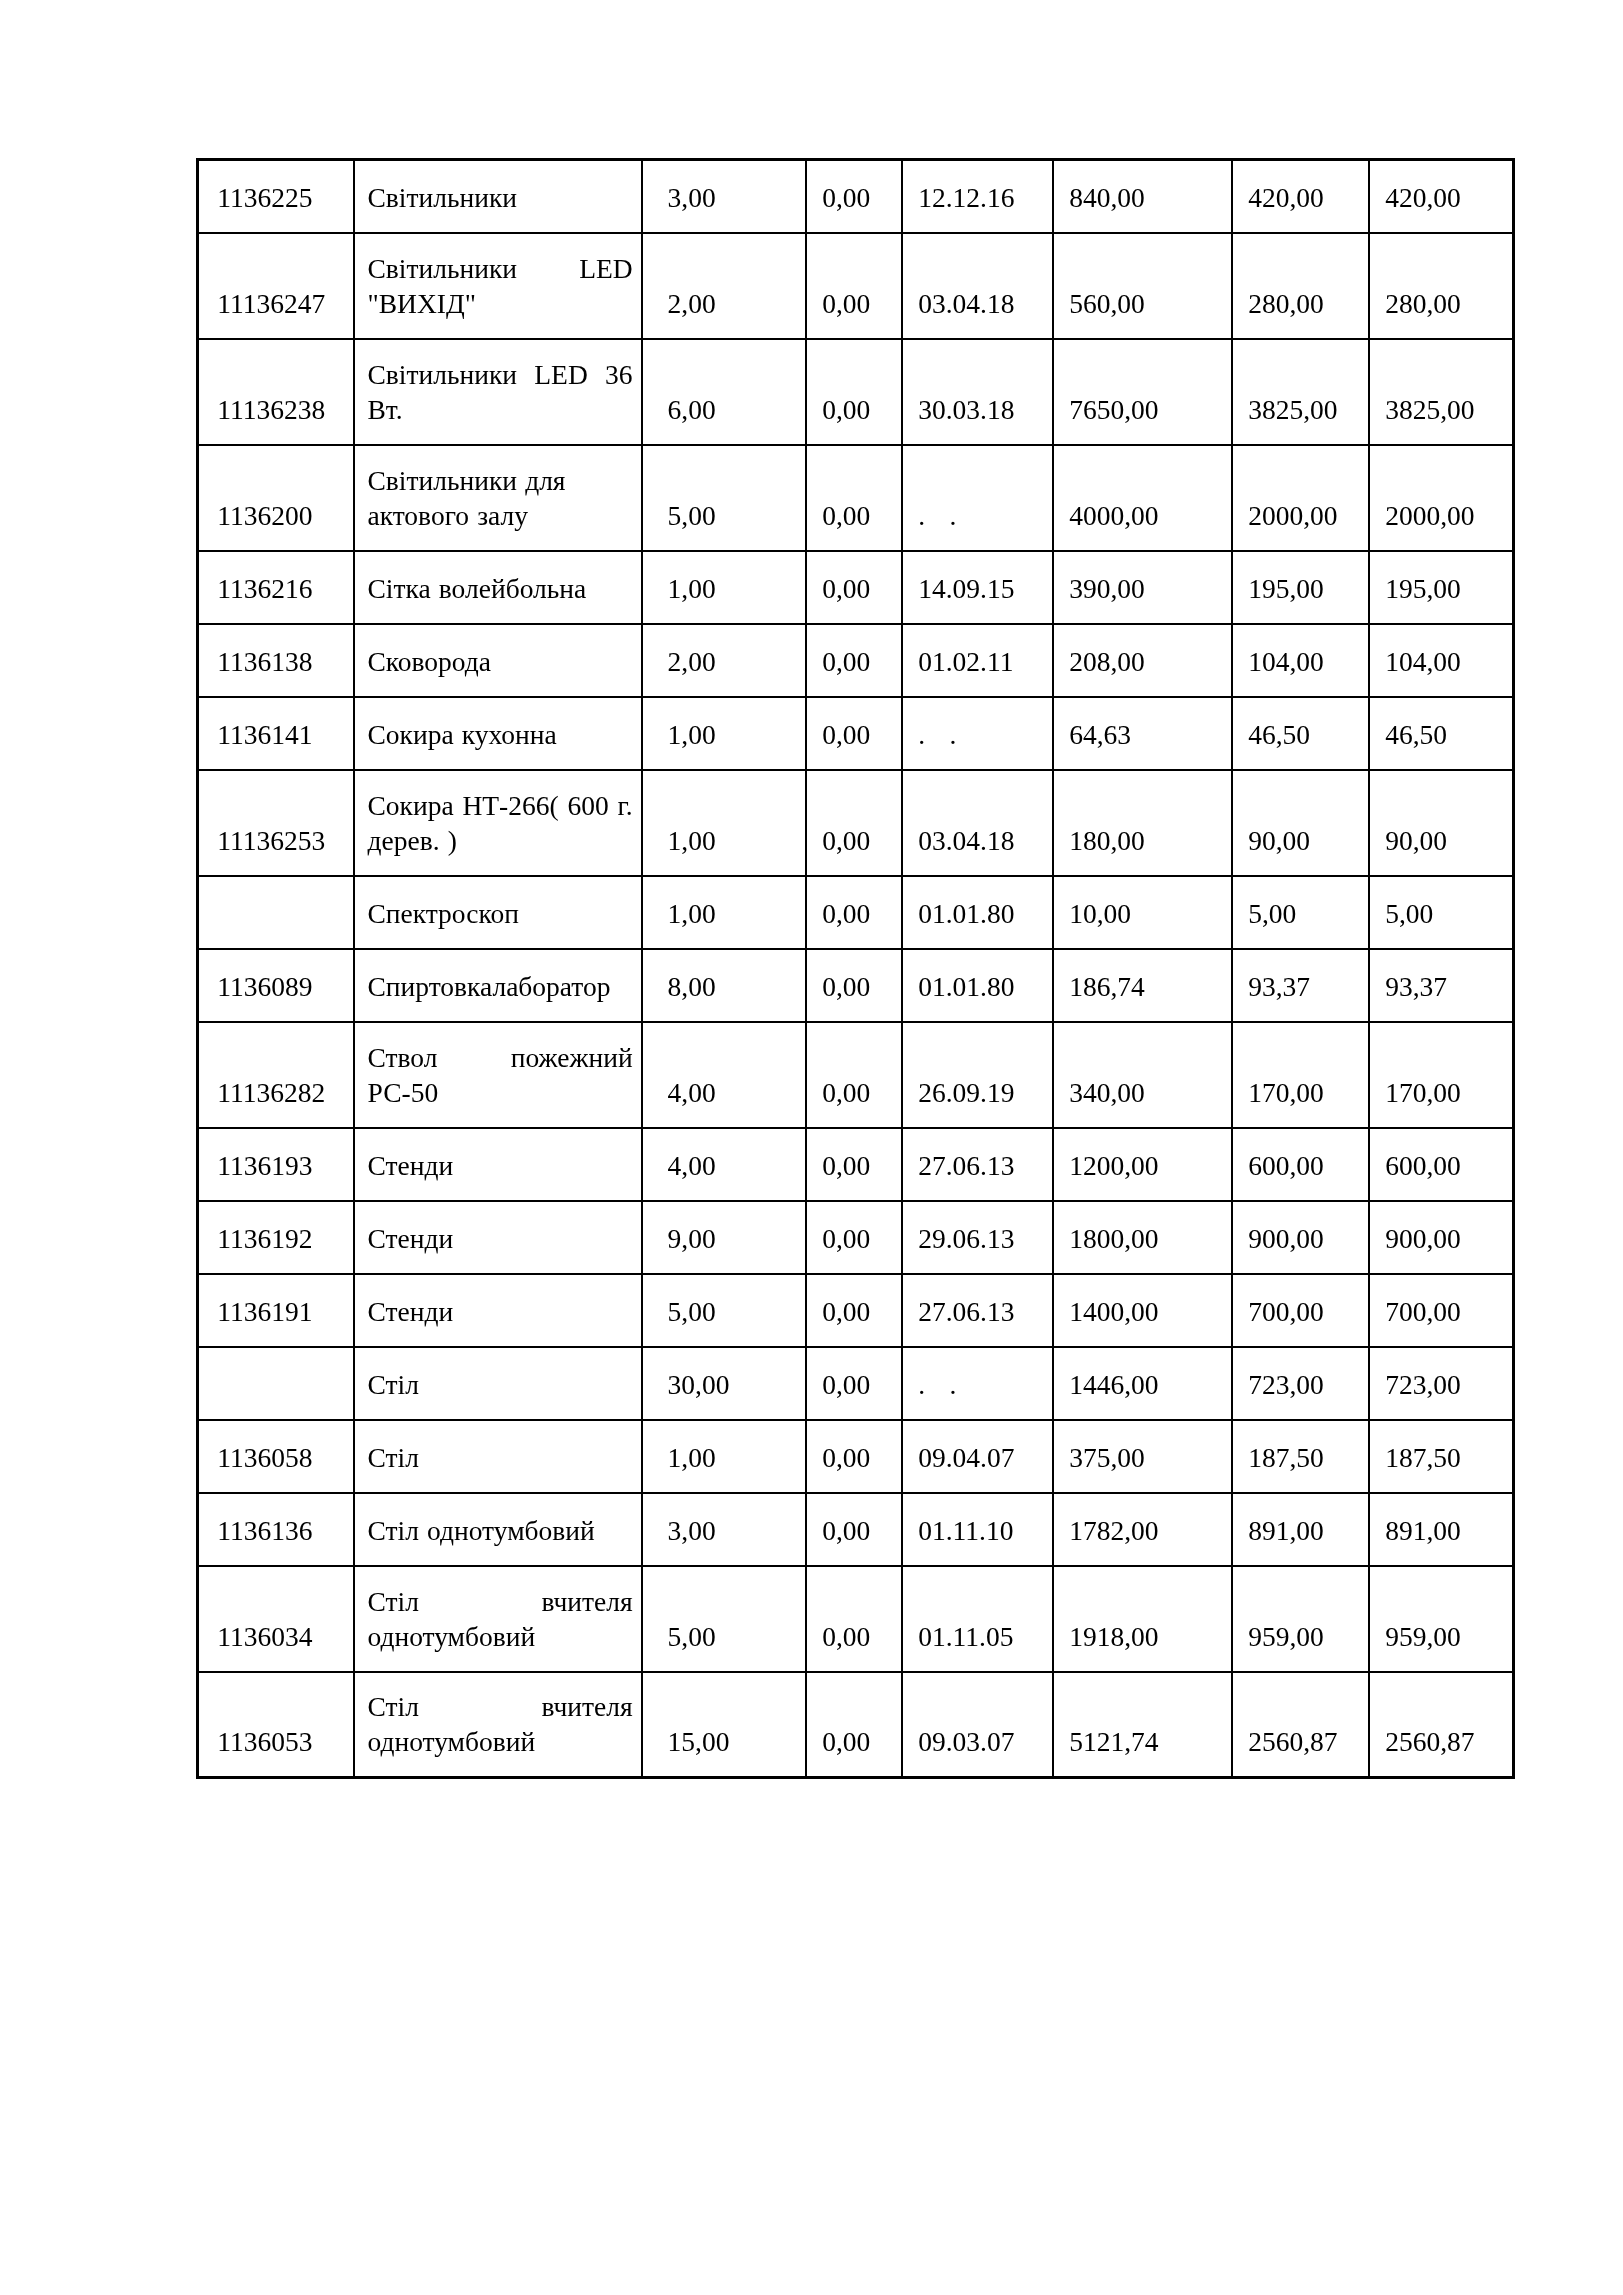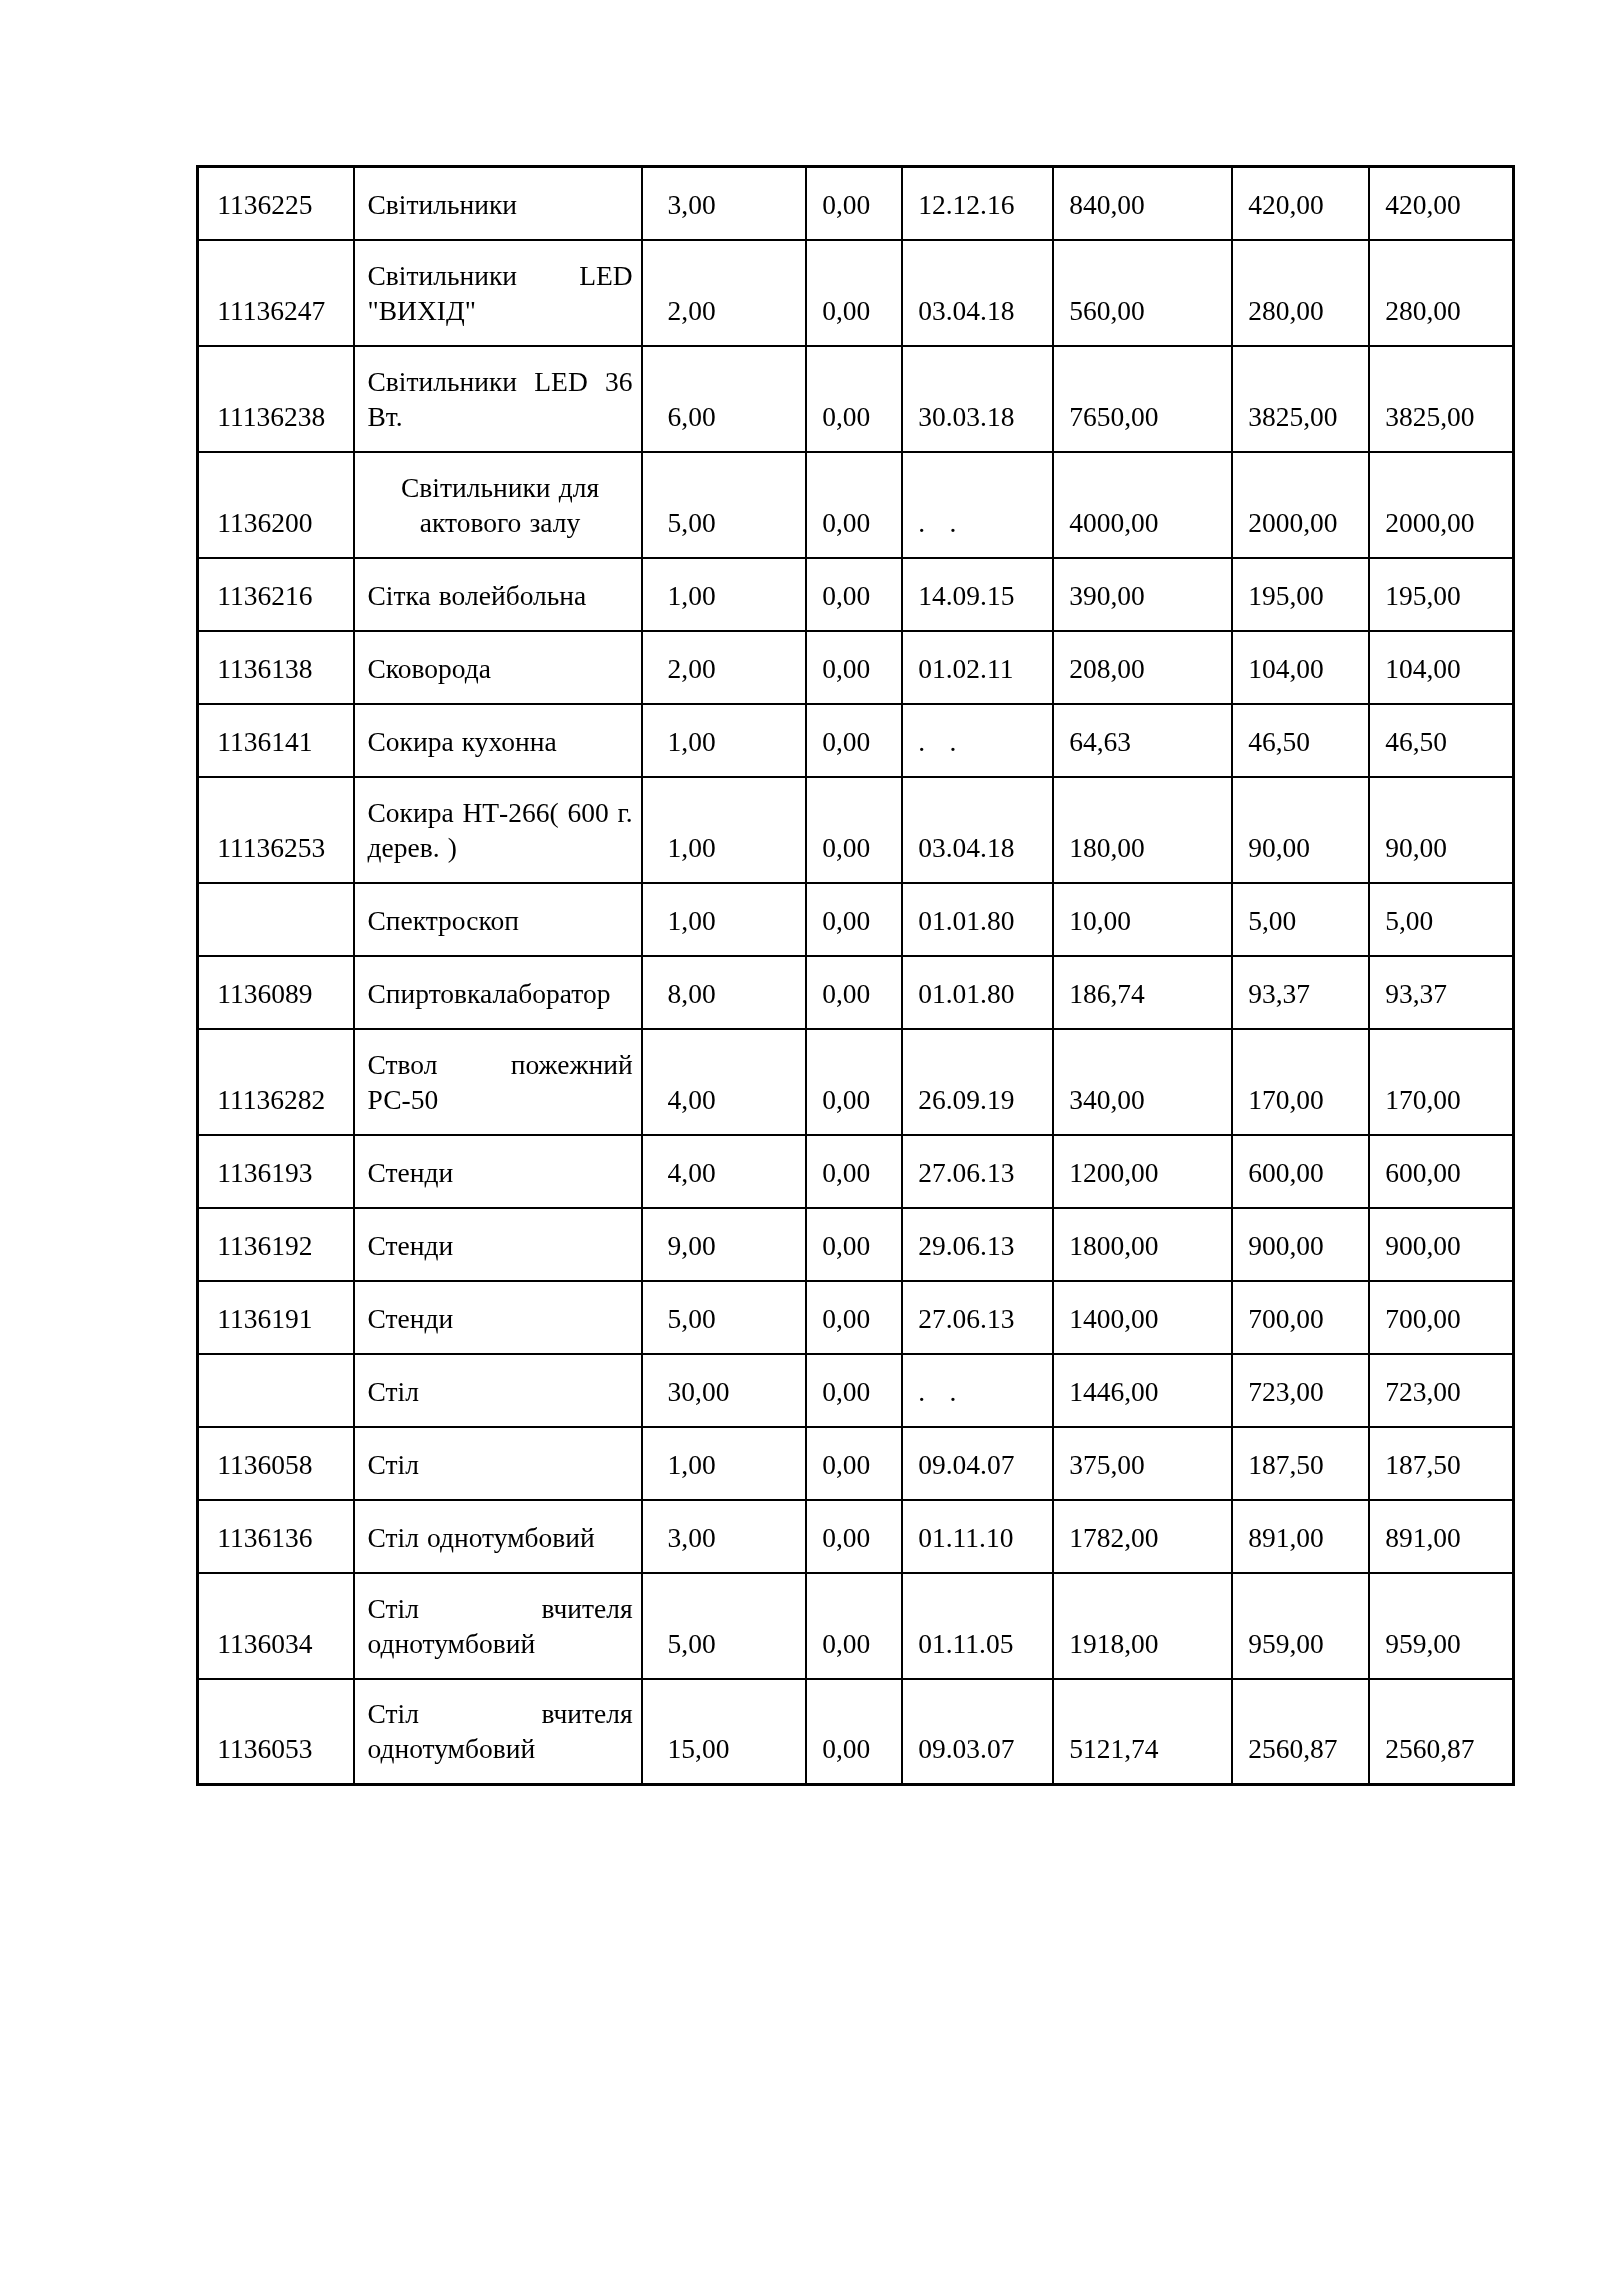--- a/index.html
+++ b/index.html
@@ -11,42 +11,41 @@
     overflow:hidden;
   }
   table.inv{
     position:absolute;
     left:196px;
     top:158px;
     width:1316px;
     border-collapse:collapse;
     table-layout:fixed;
     border:3.9px solid #000;
-    margin-top:7px;
   }
   td{
     border:2.6px solid #000;
     vertical-align:bottom;
     font-family:"Liberation Serif","DejaVu Serif",serif;
     font-size:27.5px;
     line-height:35px;
     color:#000;
     padding:0 9.8px 17px 15.7px;
     overflow:hidden;
     word-spacing:1.3px;
   }
   tr{height:73px;}
   tr.tall{height:106px;}
   td.col-num{padding-left:18.3px;}
   td.col-name{
     text-align:justify;
     padding-left:13px;
     padding-right:7.9px;
   }
-  td.col-name.right{text-align:center;}
+  td.col-name.right{text-align:left;}
   td.col-qty{padding-left:25px;}
   td.col-date{white-space:pre;}
 </style>
 </head>
 <body>
 
 <div class="page">
   <table class="inv">
     <colgroup>
       <col style="width:156px">

